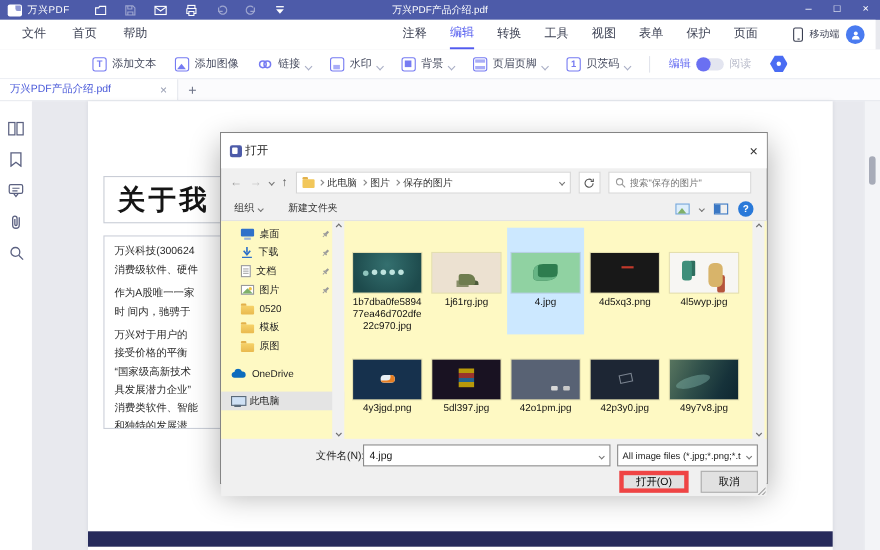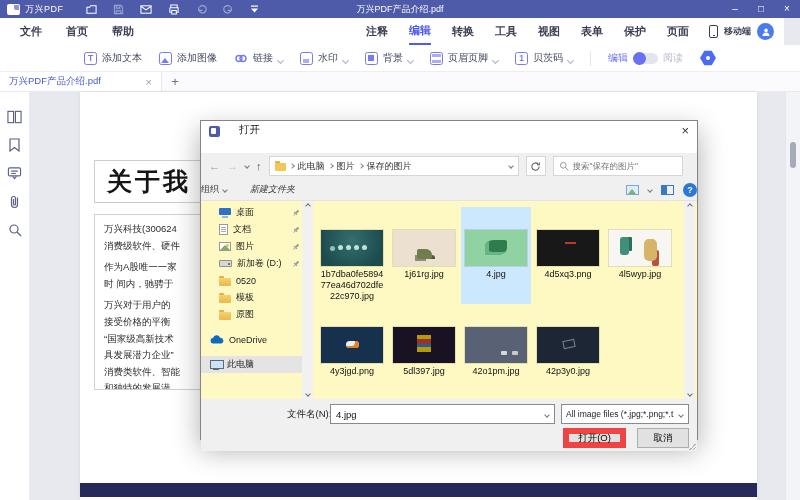--- a/index.html
+++ b/index.html
@@ -12,21 +12,21 @@
   .tb-logo { width:13px; height:11px; background:#fff; border-radius:2px; margin:0 5px 0 7px; position:relative; }
   .tb-logo::after { content:""; position:absolute; right:1px; top:1px; width:5px; height:5px; background:#8d97d4; border-radius:0 1px 0 2px; }
   .tb-appname { font-size:9px; letter-spacing:.5px; }
   .tb-icons { display:flex; align-items:center; gap:16px; margin-left:22px; }
   .tb-icons .dim { opacity:.45; }
   .tb-title { position:absolute; left:200px; right:200px; text-align:center; font-size:9px; }
   .tb-controls { position:absolute; right:0; top:0; height:18px; display:flex; }
   .tb-ctl { width:26px; text-align:center; font-size:10px; line-height:18px; }
 
   
-  .menubar { position:absolute; top:18px; left:0; right:16px; height:27px; background:#fff; font-size:11px; color:#3a3f52;font-weight:bold; }
+  .menubar { position:absolute; top:18px; left:0; right:4px; height:27px; background:#fff; font-size:11px; color:#3a3f52; }
   .menu-left { position:absolute; left:20px; top:0; height:27px; display:flex; gap:24px; align-items:center; }
   .menu-tabs { position:absolute; left:366px; top:0; height:27px; display:flex; gap:21px; align-items:center; }
   .menu-tab { height:27px; line-height:27px; }
   .menu-tab.active { color:#525bef; border-bottom:2px solid #525bef; line-height:25px; }
   .menu-right { position:absolute; right:10px; top:0; height:27px; display:flex; gap:6px; align-items:center; font-size:9px;justify-content:flex-end; }
   .phone-ic { width:9px; height:13px; border:1px solid #3a3f52; border-radius:2px; position:relative; }
   .phone-ic::after { content:""; position:absolute; bottom:1px; left:3px; width:2px; height:1px; background:#3a3f52; }
   .avatar { width:17px; height:17px; border-radius:50%; background:#4a7bf0; display:flex; align-items:center; justify-content:center; }
 
   
@@ -59,37 +59,37 @@
   .heading-box { position:absolute; left:14px; top:68px; width:290px; height:43px; border:1px solid #c9cdd6; display:flex; align-items:center; padding-left:12px; }
   .heading { font-size:25px; font-weight:bold; color:#151515; letter-spacing:3px; }
   .para-box { position:absolute; left:14px; top:122px; width:452px; height:176px; border:1px solid #ccd0d9; padding:6px 0 0 9px; font-size:9.5px; color:#2b2b2b; line-height:16.6px; overflow:hidden; }
   .para-box .gap { margin-top:5px; }
   .page-footer { position:absolute; left:0; right:0; top:391px; height:14px; background:#262a5b; }
   .v-scroll { position:absolute; right:0; top:92px; width:15px; bottom:0; background:#f3f4f7; border-left:1px solid #e4e6ec; }
   .v-thumb { position:absolute; left:4px; top:50px; width:6px; height:26px; background:#a7abb8; border-radius:3px; }
 
   
   .dialog { position:absolute; left:200px; top:120px; width:498px; height:320px; background:#f0f0f0; border:1px solid #848484; box-shadow:0 10px 26px rgba(0,0,0,.32); font-size:9px; color:#222; }
-  .dlg-title { height:22px; background:#fff; display:flex; align-items:flex-end; padding:16px 8px; font-size:10.5px; gap:19px; }
+  .dlg-title { height:22px; background:#fff; display:flex; align-items:center; padding:16px 8px; font-size:10.5px; gap:3px; }
   .dlg-logo { width:11px; height:11px; background:#4d5ba9; border-radius:2px; position:relative; }
   .dlg-logo::after { content:""; position:absolute; left:2px; top:2px; width:5px; height:6px; background:#fff; border-radius:1px; }
   .dlg-close { margin-left:auto; font-size:13px; color:#333; line-height:1; }
   .dlg-nav { height:26px; display:flex; align-items:center; padding:0 8px; gap:7px; color:#5a5a5a; font-size:11px; }
   .nav-caret { width:4px; height:4px; border-right:1px solid #777; border-bottom:1px solid #777; transform:rotate(45deg); }
   .crumb-box { width:250px; height:20px; background:#fff; border:1px solid #d6d6d6; display:flex; align-items:center; padding:0 5px; gap:4px; font-size:9px; color:#333; }
   .crumb-sep { width:4px; height:4px; border-top:1px solid #8a8a8a; border-right:1px solid #8a8a8a; transform:rotate(45deg); }
   .mini-folder { width:11px; height:8px; background:#f2c75a; border-radius:1px; position:relative; margin-top:1px; }
   .mini-folder::before { content:""; position:absolute; top:-2px; left:0; width:5px; height:2px; background:#e3b14a; border-radius:1px 1px 0 0; }
   .crumb-box .nav-caret { margin-left:auto; }
   .refresh-box { width:20px; height:20px; background:#fff; border:1px solid #d6d6d6; display:flex; align-items:center; justify-content:center; }
   .search-box { width:130px; height:20px; background:#fff; border:1px solid #d6d6d6; display:flex; align-items:center; padding:0 5px; gap:4px; }
   .search-box input { border:0; outline:0; flex:1; min-width:0; font-size:8.5px; font-family:inherit; color:#666; background:transparent; }
-  .dlg-toolbar { height:22px; display:flex; align-items:center; padding:0 0; gap:5px; font-size:9px; color:#333; border-bottom:1px solid #e3e3e3; }
+  .dlg-toolbar { height:22px; display:flex; align-items:center; padding:0 12px; gap:5px; font-size:9px; color:#333; border-bottom:1px solid #e3e3e3; }
   .dlg-toolbar .group { display:flex; align-items:center; gap:4px; }
-  .dlg-toolbar .nf { margin-left:18px;font-style:italic; }
+  .dlg-toolbar .nf { margin-left:18px; }
   .dlg-tb-right { margin-left:auto; display:flex; align-items:center; gap:9px; }
   .view-ic { width:13px; height:10px; border:1px solid #7aa7d9; background:#ddeefb; position:relative; }
   .view-ic::after { content:""; position:absolute; bottom:0; left:1px; border-left:4px solid transparent; border-right:4px solid transparent; border-bottom:5px solid #7fb069; }
   .pane-ic { width:13px; height:10px; border:1px solid #3b78c4; position:relative; }
   .pane-ic::after { content:""; position:absolute; left:0; top:0; bottom:0; width:5px; background:#3b78c4; }
   .help-ic { width:14px; height:14px; border-radius:50%; background:#2979d9; color:#fff; font-size:9px; font-weight:bold; display:flex; align-items:center; justify-content:center; }
 
   .dlg-body { height:198px; background:#fef9c3; display:flex; position:relative; }
   .tree { width:112px; position:relative; padding-top:3px; flex:none; }
   .tree-item { height:17px; display:flex; align-items:center; padding-left:18px; gap:5px; white-space:nowrap; font-size:9px; }
@@ -151,21 +151,21 @@
   .t9::after { content:""; position:absolute; left:5px; top:15px; width:32px; height:10px; background:rgba(140,195,185,.38); transform:rotate(-16deg); border-radius:50%; }
 
   
   .dlg-footer { height:52px; position:relative; background:#f0f0f0; font-size:9.5px; }
   .fn-label { position:absolute; left:86px; top:9px; }
   .fn-input { position:absolute; left:129px; top:5px; width:225px; height:20px; border:1px solid #8a8a8a; background:#fff; display:flex; align-items:center; padding:0 16px 0 5px; }
   .fn-input input { border:0; outline:0; width:100%; font-size:9.5px; font-family:inherit; color:#111; }
   .combo-caret { position:absolute; right:5px; top:8px; }
   .ft-combo { position:absolute; left:360px; top:5px; width:128px; height:20px; border:1px solid #8a8a8a; background:#fff; display:flex; align-items:center; padding:0 14px 0 4px; font-size:8.5px; white-space:nowrap; overflow:hidden; }
   .btn { position:absolute; top:29px; height:20px; background:#e1e1e1; font-size:9.5px; display:flex; align-items:center; justify-content:center; font-family:inherit; }
-  .btn-open { left:362px; width:63px; border:6px solid #ef4444; }
+  .btn-open { left:362px; width:63px; border:4px solid #ef4444; }
   .btn-cancel { left:436px; width:52px; border:1px solid #adadad; }
   .grip { position:absolute; right:1px; bottom:1px; width:7px; height:7px; background:linear-gradient(135deg,transparent 50%,#b5b5b5 50%,#b5b5b5 60%,transparent 60%,transparent 75%,#b5b5b5 75%,#b5b5b5 85%,transparent 85%); }
 </style>
 </head>
 <body>
 
 <div class="titlebar">
   <div class="tb-logo"></div>
   <span class="tb-appname">万兴PDF</span>
   <div class="tb-icons">
@@ -389,20 +389,34 @@
         <span>桌面</span>
         <svg class="pin" width="8" height="8" viewBox="0 0 8 8">
             <g transform="rotate(45 4 4)" fill="#9a9a9a">
               <rect x="3" y="0.5" width="2" height="3.6"></rect>
               <rect x="2" y="4" width="4" height="1.3"></rect>
               <rect x="3.6" y="5.3" width="0.8" height="2.2"></rect>
             </g>
           </svg>
       </div>
       <div class="tree-item">
+        <svg class="ic" width="11" height="11" viewBox="0 0 11 11">
+            <path d="M5.5 0.5v5 M2.5 4l3 3.5 3-3.5" fill="none" stroke="#2f71c9" stroke-width="1.5"></path>
+            <path d="M1 10h9" stroke="#2f71c9" stroke-width="1.3"></path>
+          </svg>
+        <span>下载</span>
+        <svg class="pin" width="8" height="8" viewBox="0 0 8 8">
+            <g transform="rotate(45 4 4)" fill="#9a9a9a">
+              <rect x="3" y="0.5" width="2" height="3.6"></rect>
+              <rect x="2" y="4" width="4" height="1.3"></rect>
+              <rect x="3.6" y="5.3" width="0.8" height="2.2"></rect>
+            </g>
+          </svg>
+      </div>
+      <div class="tree-item">
         <span class="ic ic-doc"></span>
         <span>文档</span>
         <svg class="pin" width="8" height="8" viewBox="0 0 8 8">
             <g transform="rotate(45 4 4)" fill="#9a9a9a">
               <rect x="3" y="0.5" width="2" height="3.6"></rect>
               <rect x="2" y="4" width="4" height="1.3"></rect>
               <rect x="3.6" y="5.3" width="0.8" height="2.2"></rect>
             </g>
           </svg>
       </div>
@@ -411,31 +425,20 @@
         <span>图片</span>
         <svg class="pin" width="8" height="8" viewBox="0 0 8 8">
             <g transform="rotate(45 4 4)" fill="#9a9a9a">
               <rect x="3" y="0.5" width="2" height="3.6"></rect>
               <rect x="2" y="4" width="4" height="1.3"></rect>
               <rect x="3.6" y="5.3" width="0.8" height="2.2"></rect>
             </g>
           </svg>
       </div>
       <div class="tree-item">
-        <span class="ic ic-drive"></span>
-        <span>新加卷 (D:)</span>
-        <svg class="pin" width="8" height="8" viewBox="0 0 8 8">
-            <g transform="rotate(45 4 4)" fill="#9a9a9a">
-              <rect x="3" y="0.5" width="2" height="3.6"></rect>
-              <rect x="2" y="4" width="4" height="1.3"></rect>
-              <rect x="3.6" y="5.3" width="0.8" height="2.2"></rect>
-            </g>
-          </svg>
-      </div>
-      <div class="tree-item">
         <span class="ic ic-folder"></span>
         <span>0520</span>
       </div>
       <div class="tree-item">
         <span class="ic ic-folder"></span>
         <span>模板</span>
       </div>
       <div class="tree-item">
         <span class="ic ic-folder"></span>
         <span>原图</span>
@@ -487,20 +490,24 @@
           <div class="fname">5dl397.jpg</div>
         </div>
         <div class="file-cell">
           <div class="thumb t7"></div>
           <div class="fname">42o1pm.jpg</div>
         </div>
         <div class="file-cell">
           <div class="thumb t8"></div>
           <div class="fname">42p3y0.jpg</div>
         </div>
+        <div class="file-cell">
+          <div class="thumb t9"></div>
+          <div class="fname">49y7v8.jpg</div>
+        </div>
       </div>
       <div class="files-scroll">
         <span class="sc-up"></span>
         <span class="sc-dn"></span>
       </div>
     </div>
   </div>
 
   <div class="dlg-footer">
     <span class="fn-label">文件名(N):</span>

